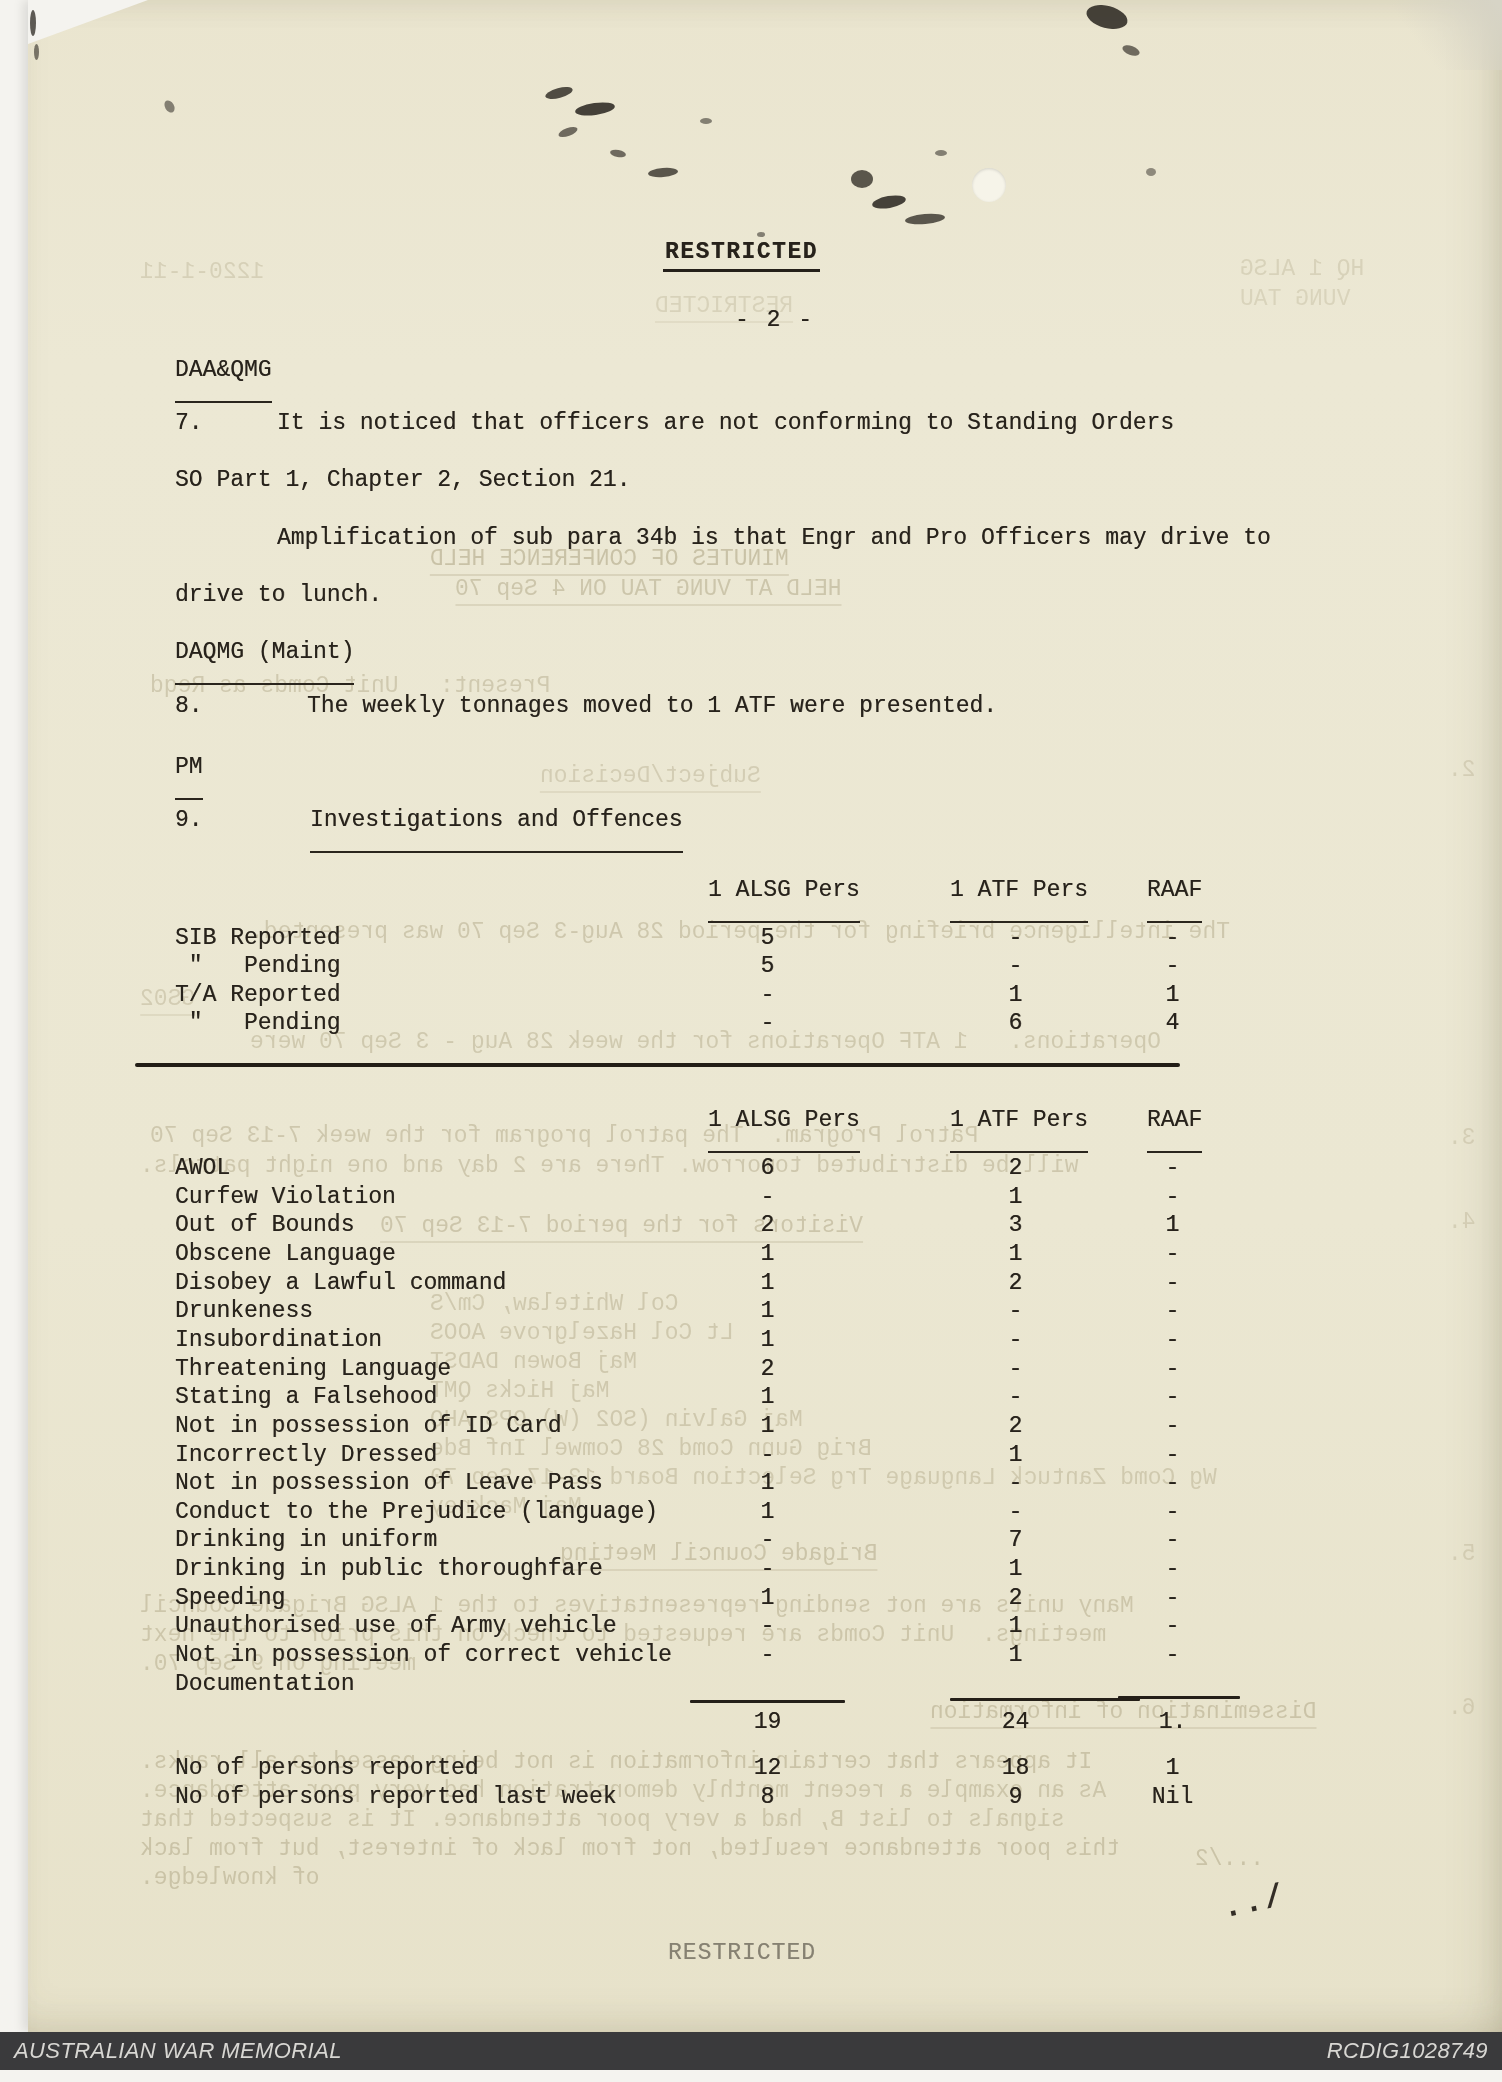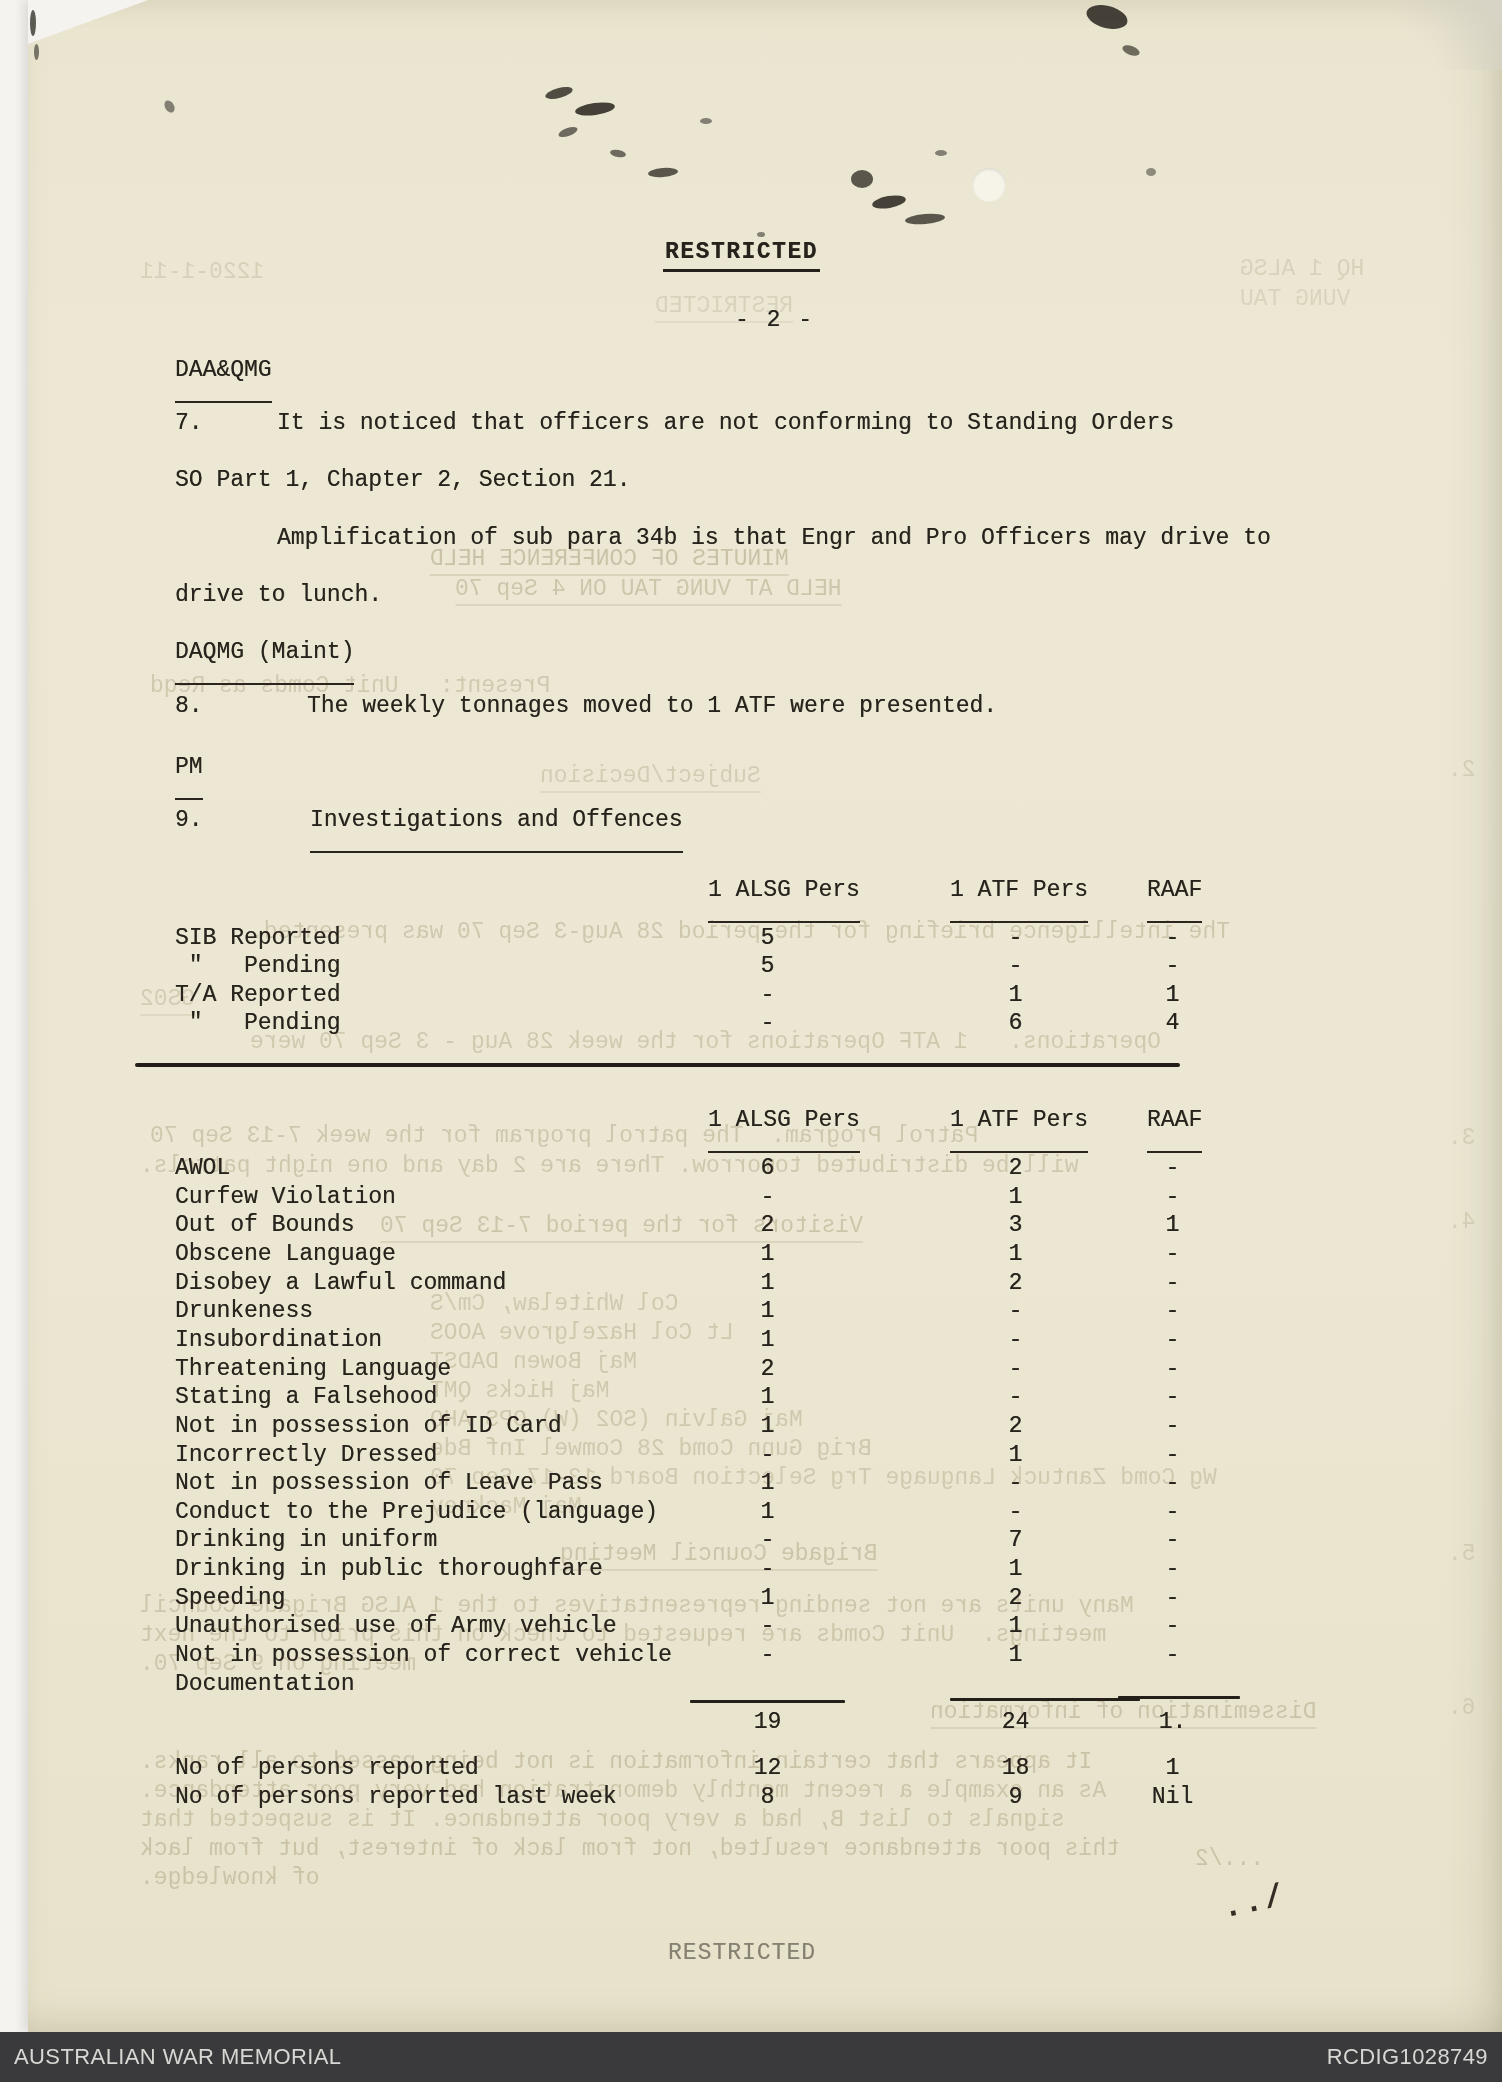--- a/index.html
+++ b/index.html
@@ -50,23 +50,23 @@
   .row .lbl{position:absolute;left:175px;color:#27221b;font-size:23px;line-height:29px;white-space:pre;
             text-shadow:.3px .3px .5px rgba(39,34,27,.55);}
   .row .va,.row .vb,.row .vc{position:absolute;width:115px;text-align:center;color:#27221b;font-size:23px;line-height:29px;
             text-shadow:.3px .3px .5px rgba(39,34,27,.6);}
   .row .va{left:710px}.row .vb{left:958px}.row .vc{left:1115px}
   .ghost{position:absolute;color:#a79d7b;font-size:23px;line-height:29px;white-space:pre;
          transform:scaleX(-1);filter:blur(.45px);z-index:2;}
   .ghost.gu{border-bottom:2px solid rgba(167,157,123,.55);}
   .hand{position:absolute;left:1222px;top:1884px;color:#332d26;font-size:32px;transform:rotate(-12deg);
         z-index:4;font-weight:700;letter-spacing:2px;}
-  .footer{position:absolute;left:0;top:2032px;width:1502px;height:50px;background:#3a3a3c;z-index:6;
+  .footer{position:absolute;left:0;top:2032px;width:1502px;height:38px;background:#3a3a3c;z-index:6;
           display:flex;justify-content:space-between;align-items:center;padding:0 14px;box-sizing:border-box;
-          font-family:"Liberation Sans","DejaVu Sans",sans-serif;}
+          font-family:"Liberation Sans","DejaVu Sans",sans-serif;font-style:italic;}
   .footer span{color:#d8d7d3;font-size:22px;letter-spacing:.4px;}
 </style>
 </head>
 <body>
 
 <div class="stage">
   <div class="paper"></div>
   <div class="corner-tl"></div>
   <div class="corner-tr"></div>
   <div class="hole"></div>

